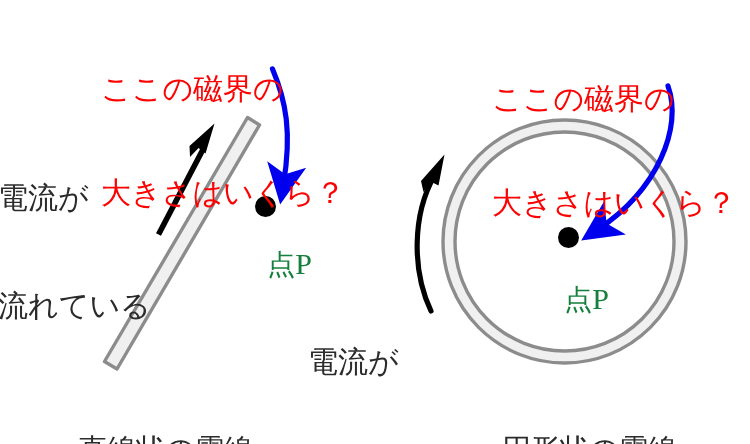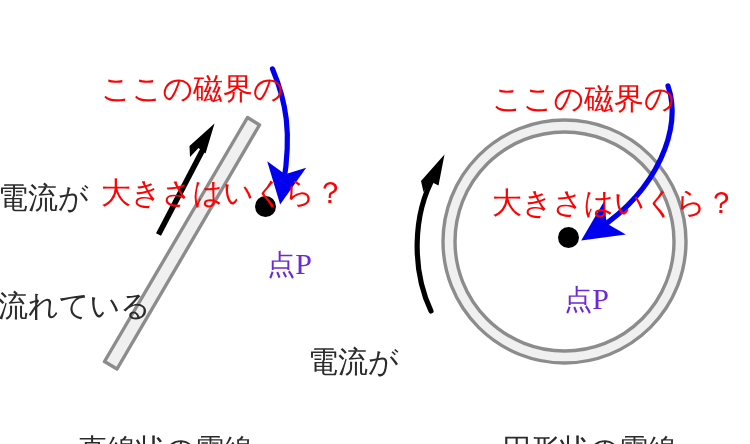--- a/index.html
+++ b/index.html
@@ -35,21 +35,21 @@
     line-height: 1.16;
     letter-spacing: 0px;
   }
   .flow-label {
     font-size: 30px;
     line-height: 1.2;
     color: #2b2b2b;
   }
   .point-label {
     font-size: 28px;
-    color: #6d28d9;
+    color: #15803d;
   }
   .point-label .serif-p {
     font-family: "Liberation Serif", "DejaVu Serif", serif;
     font-size: 30px;
   }
   .caption {
     font-size: 29px;
     color: #2b2b2b;
     padding-bottom: 2px;
   }

